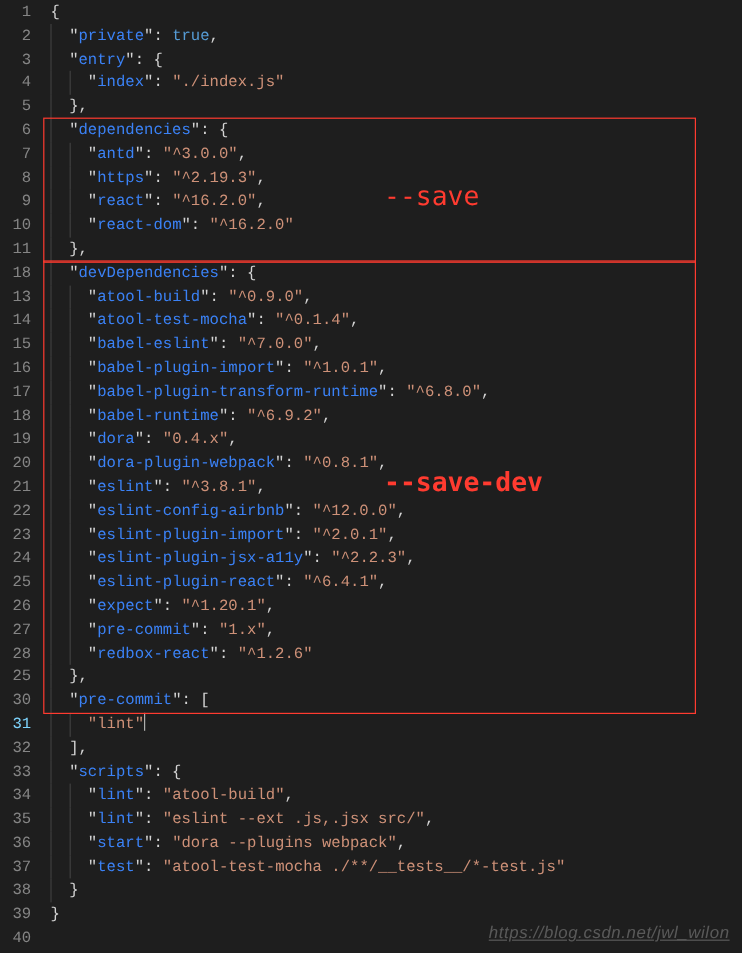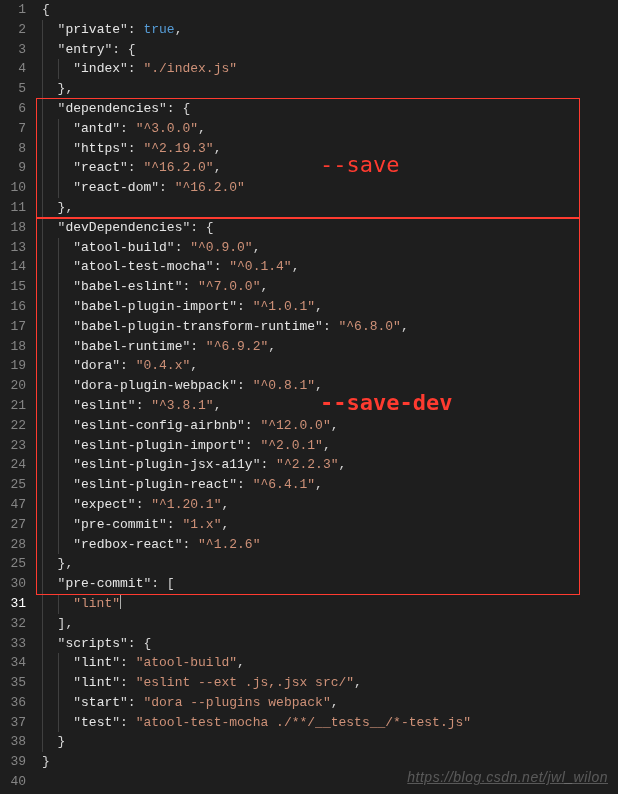--- a/index.html
+++ b/index.html
@@ -18,30 +18,30 @@
   .gutter {
     position: absolute;
     left: 0; top: 0;
     width: 32px;
     text-align: right;
     color: #858585;
     padding-right: 6px;
     user-select: none;
   }
   .gutter .ln { height: 19.8px; }
-  .gutter .ln.active { color: #ffffff; }
+  .gutter .ln.active { color: #7dd3fc; }
   .code {
     position: absolute;
     left: 42px; top: 0; right: 0;
   }
   .line { height: 19.8px; white-space: pre; position: relative; }
   .ind { position: absolute; left: 0; top: 0; bottom: 0; width: 0;
          border-left: 1px solid #404040; }
   .p { color: #d4d4d4; }      
-  .k { color: #e5e5e5; }      
+  .k { color: #3b82f6; }      
   .s { color: #ce9178; }      
   .b { color: #569cd6; }      
   .cursor {
     display: inline-block;
     width: 1px; height: 15px;
     background: #aeafad;
     vertical-align: -2px;
   }
   .annot {
     position: absolute;
@@ -90,21 +90,21 @@
       <div class="ln">16</div>
       <div class="ln">17</div>
       <div class="ln">18</div>
       <div class="ln">19</div>
       <div class="ln">20</div>
       <div class="ln">21</div>
       <div class="ln">22</div>
       <div class="ln">23</div>
       <div class="ln">24</div>
       <div class="ln">25</div>
-      <div class="ln">47</div>
+      <div class="ln">26</div>
       <div class="ln">27</div>
       <div class="ln">28</div>
       <div class="ln">25</div>
       <div class="ln">30</div>
       <div class="ln active">31</div>
       <div class="ln">32</div>
       <div class="ln">33</div>
       <div class="ln">34</div>
       <div class="ln">35</div>
       <div class="ln">36</div>

